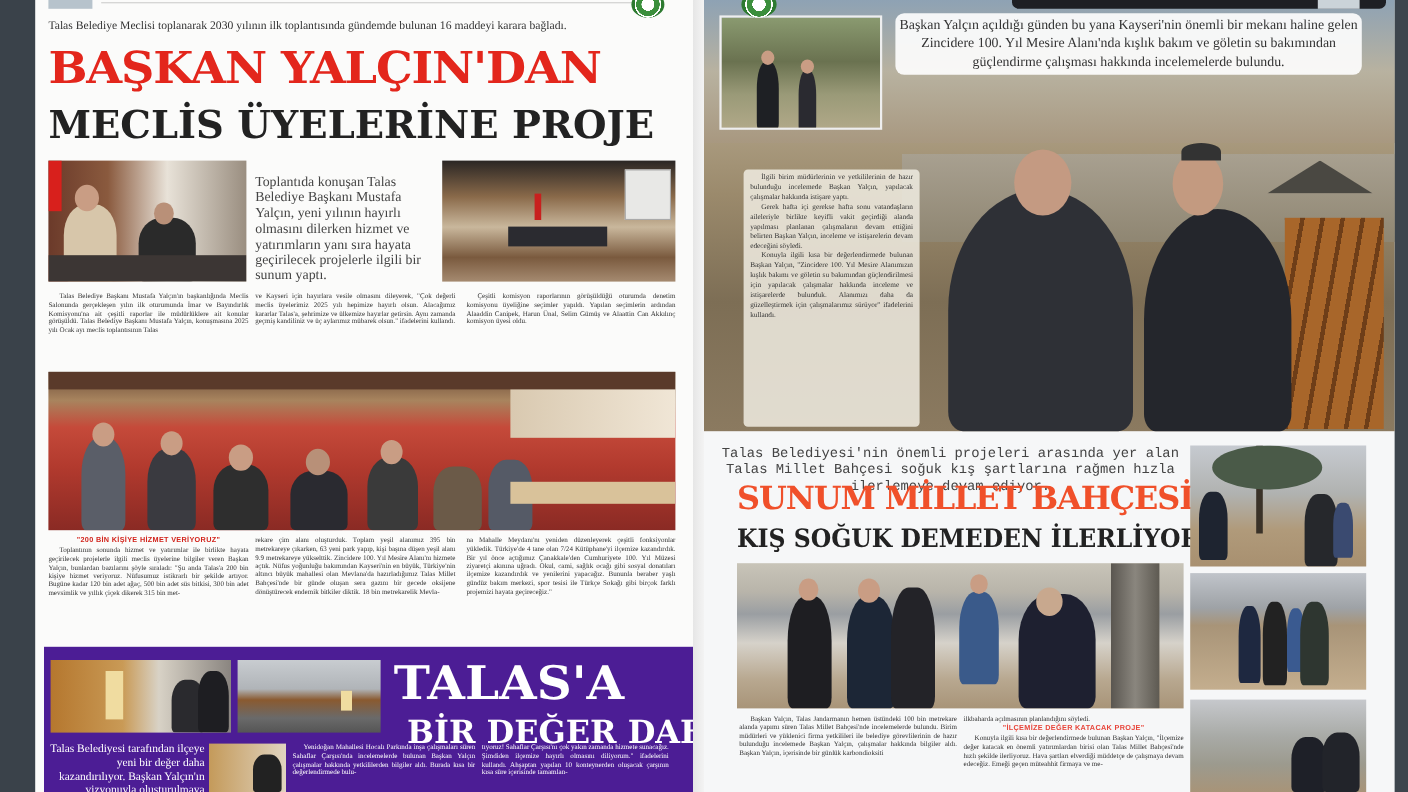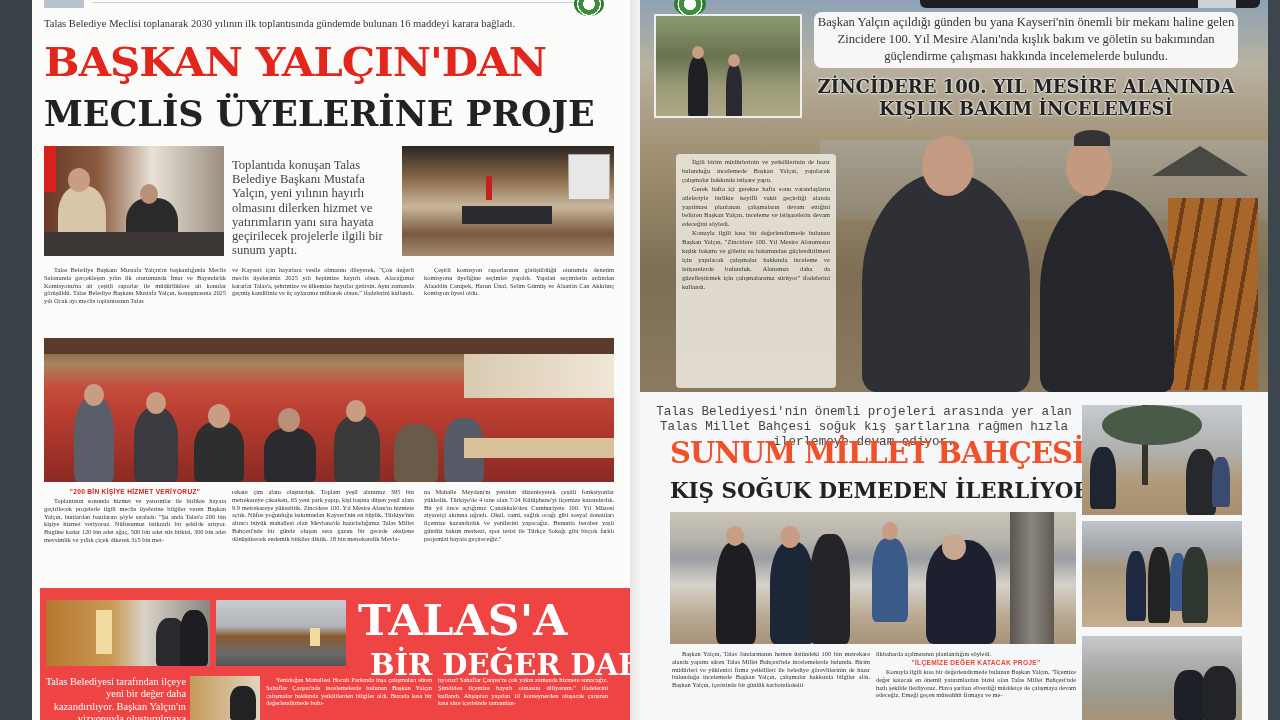--- a/index.html
+++ b/index.html
@@ -13,21 +13,21 @@
 .topbar{position:absolute;left:12px;top:0;width:40px;height:8px;background:#b7c3cc}
 .topline{position:absolute;left:60px;top:2px;width:500px;height:1px;background:#ccc}
 .logo{position:absolute;border-radius:50%;background:radial-gradient(circle,#fff 30%,#3b8f3c 31%,#3b8f3c 55%,#fff 56%,#fff 62%,#2d7a30 63%);}
 .deck{position:absolute;left:12px;top:18px;width:570px;font-size:10.6px;color:#333;font-family:"Liberation Serif",serif;white-space:nowrap}
 .hl-red{position:absolute;font-family:"DejaVu Serif",serif;font-weight:900;color:#e3261c;letter-spacing:-1px;white-space:nowrap;transform-origin:left top}
 .hl-black{position:absolute;font-family:"DejaVu Serif",serif;font-weight:bold;color:#222;white-space:nowrap;transform-origin:left top}
 .photo{position:absolute;overflow:hidden}
 .lead{position:absolute;font-family:"Liberation Serif",serif;font-size:12.6px;line-height:14.2px;color:#444}
 .col{position:absolute;font-family:"Liberation Serif",serif;font-size:6.4px;line-height:7.8px;color:#333;text-align:justify}
 .sub-red{font-family:"Liberation Sans",sans-serif;font-weight:bold;color:#d2231b;text-align:center;font-size:6.6px;letter-spacing:.3px}
-.red-band{position:absolute;left:8px;top:588px;width:654px;height:132px;background:#ef4444}
+.red-band{position:absolute;left:8px;top:588px;width:654px;height:132px;background:#4c1d95}
 .band-title{position:absolute;color:#fff;font-weight:900;font-family:"DejaVu Serif",serif;white-space:nowrap;transform-origin:left top}
 .band-text{position:absolute;color:#fff;font-family:"Liberation Serif",serif;font-size:6.4px;line-height:7.8px}
 .band-lead{position:absolute;color:#fff;font-family:"Liberation Serif",serif;font-size:10.4px;line-height:12.4px;text-align:right}
 .hero{position:absolute;left:0;top:0;width:628px;height:392px;background:linear-gradient(180deg,#c7cdd3 0%,#b6a98f 20%,#9b8a6c 45%,#7d6e55 70%,#8b7a60 100%)}
 .callout{position:absolute;left:174px;top:12px;width:424px;height:56px;background:rgba(255,255,255,.9);border-radius:8px;font-family:"Liberation Serif",serif;font-size:12.6px;line-height:17px;color:#333;text-align:center;padding-top:2px}
 .z-title{position:absolute;left:176px;top:76px;width:420px;text-align:center;font-family:"DejaVu Serif",serif;font-weight:bold;font-size:18px;line-height:22px;color:#222;text-shadow:0 0 3px #fff,0 0 2px #fff}
 .side-box{position:absolute;left:36px;top:154px;width:160px;height:234px;background:rgba(240,236,226,.85);border-radius:4px;padding:4px 6px;font-family:"Liberation Serif",serif;font-size:6.6px;line-height:8.9px;color:#333;text-align:justify}
 .side-box p{text-indent:10px}
 .r-deck{position:absolute;left:14px;top:405px;width:420px;font-family:Liberation Mono, monospace;font-size:12.6px;line-height:15px;color:#444;text-align:center}
 .r-red{position:absolute;left:30px;top:436px;font-family:"DejaVu Serif",serif;font-weight:900;color:#f0502a;font-size:29px;white-space:nowrap;letter-spacing:-1px;transform-origin:left top}
@@ -131,24 +131,20 @@
       <div class="person" style="left:32px;top:40px;width:20px;height:62px;background:#1e2024"></div>
       <div class="head" style="left:36px;top:30px;width:12px;height:13px"></div>
       <div class="person" style="left:70px;top:48px;width:16px;height:56px;background:#2a2a30"></div>
       <div class="head" style="left:72px;top:38px;width:12px;height:13px"></div>
     </div>
     <div class="logo" style="left:34px;top:-8px;width:32px;height:24px"></div>
     <div style="position:absolute;left:280px;top:0;width:340px;height:8px;background:#1e1f24;border-radius:0 0 6px 6px"></div>
     <div style="position:absolute;left:558px;top:0;width:38px;height:8px;background:#cbd3d9"></div>
 
     <div class="callout">Başkan Yalçın açıldığı günden bu yana Kayseri'nin önemli bir mekanı haline gelen Zincidere 100. Yıl Mesire Alanı'nda kışlık bakım ve göletin su bakımından güçlendirme çalışması hakkında incelemelerde bulundu.</div>
-    <div class="z-title">
-      <div>ZİNCİDERE 100. YIL MESİRE ALANINDA</div>
-      <div>KIŞLIK BAKIM İNCELEMESİ</div>
-    </div>
     <div class="side-box">
       <p>İlgili birim müdürlerinin ve yetkililerinin de hazır bulunduğu incelemede Başkan Yalçın, yapılacak çalışmalar hakkında istişare yaptı.</p>
       <p>Gerek hafta içi gerekse hafta sonu vatandaşların aileleriyle birlikte keyifli vakit geçirdiği alanda yapılması planlanan çalışmaların devam ettiğini belirten Başkan Yalçın, inceleme ve istişarelerin devam edeceğini söyledi.</p>
       <p>Konuyla ilgili kısa bir değerlendirmede bulunan Başkan Yalçın, "Zincidere 100. Yıl Mesire Alanımızın kışlık bakımı ve göletin su bakımından güçlendirilmesi için yapılacak çalışmalar hakkında inceleme ve istişarelerde bulunduk. Alanımızı daha da güzelleştirmek için çalışmalarımız sürüyor" ifadelerini kullandı.</p>
     </div>
   </div>
 
   <div class="r-deck">Talas Belediyesi'nin önemli projeleri arasında yer alan Talas Millet Bahçesi soğuk kış şartlarına rağmen hızla ilerlemeye devam ediyor.</div>
   <div class="r-red" style="transform:scaleX(1.0)">SUNUM MİLLET BAHÇESİ</div>
   <div class="r-black" style="transform:scaleX(0.93)">KIŞ SOĞUK DEMEDEN İLERLİYOR</div>

